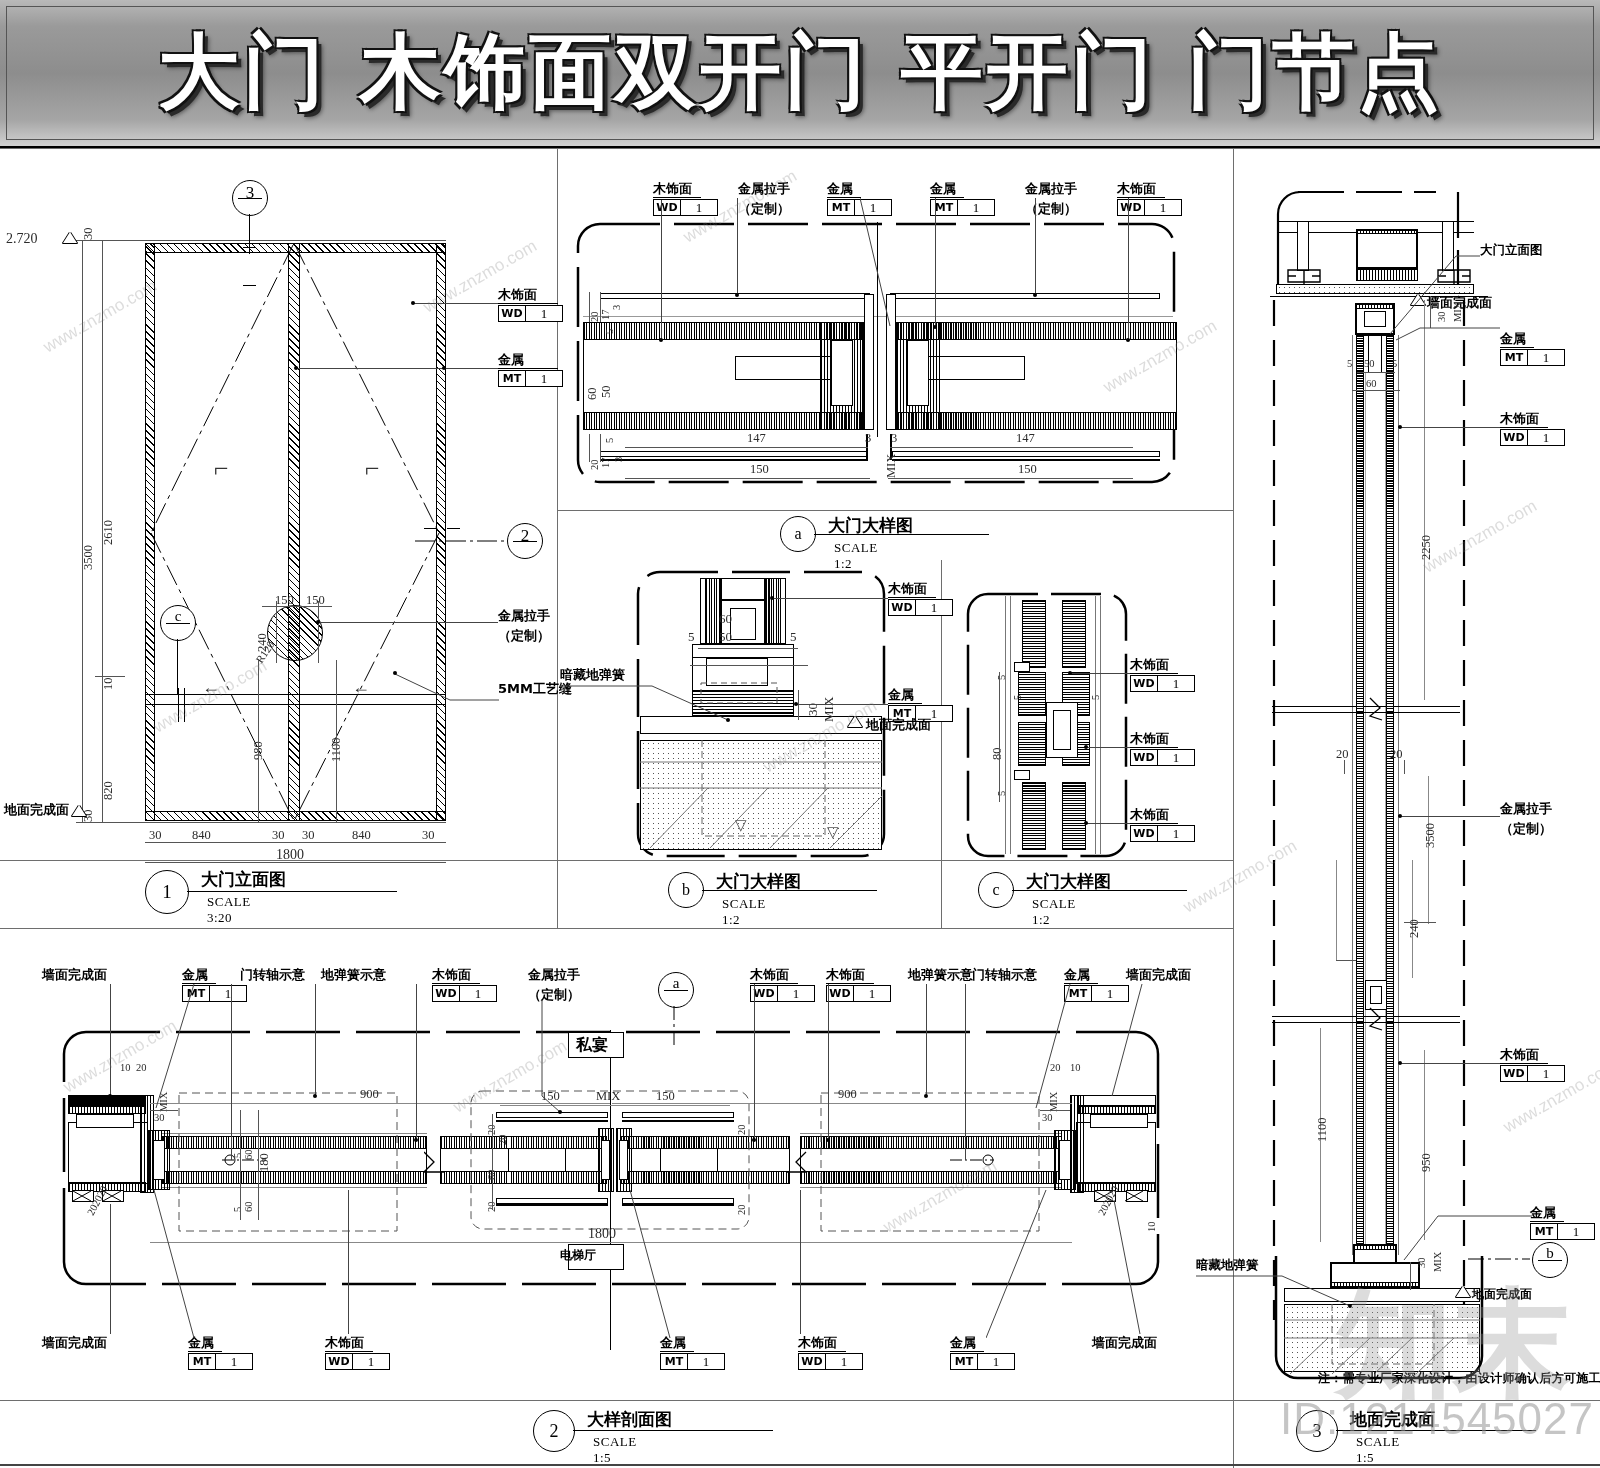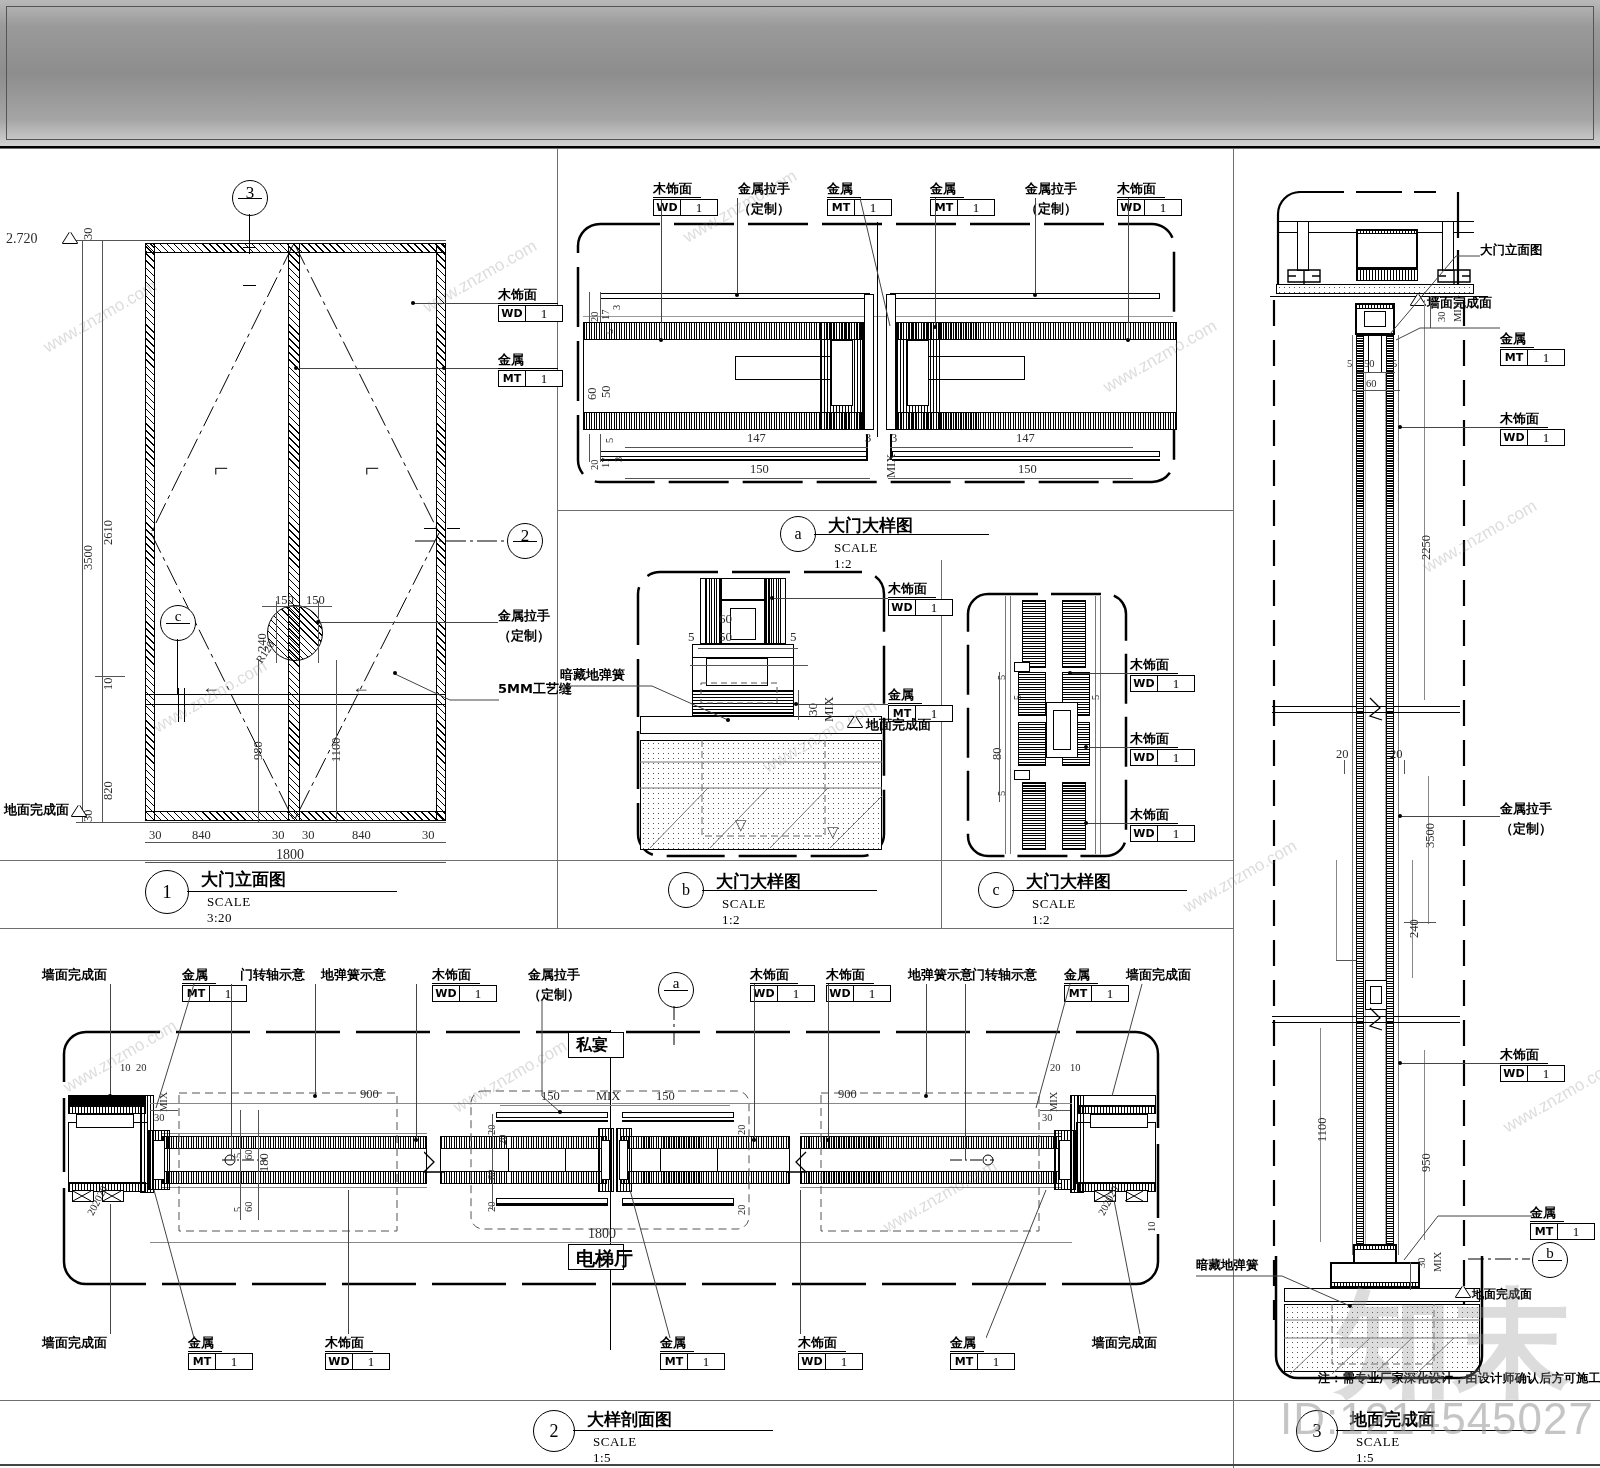--- a/index.html
+++ b/index.html
@@ -87,20 +87,21 @@
          font-family:"DejaVu Sans",sans-serif;white-space:nowrap;pointer-events:none;}
   #idwm{position:absolute;right:6px;bottom:24px;font-size:44px;letter-spacing:1px;
         color:rgba(150,150,150,.55);font-family:"Liberation Sans",sans-serif;
         pointer-events:none;}
 </style>
 </head>
 <body>
 
 <div id="banner">
   <div class="inner"></div>
+  <div id="banner-title">大门  木饰面双开门 平开门 门节点</div>
 </div>
 
 <div class="rule hr" style="left:0;top:148px;width:1600px;"></div>
 <div class="rule vr" style="left:557px;top:148px;height:780px;"></div>
 <div class="rule vr" style="left:1233px;top:148px;height:1320px;"></div>
 <div class="rule hr" style="left:557px;top:510px;width:676px;"></div>
 <div class="rule vr" style="left:941px;top:560px;height:368px;"></div>
 <div class="rule hr" style="left:0;top:860px;width:1233px;"></div>
 <div class="rule hr" style="left:0;top:928px;width:1233px;"></div>
 <div class="rule hr" style="left:0;top:1400px;width:1233px;"></div>
@@ -688,21 +689,21 @@
   <div class="t num vtxt sm" style="left:736px;top:1135px;">20</div>
   <div class="t num vtxt sm" style="left:736px;top:1215px;">20</div>
 
   <div class="t num sm" style="left:85px;top:1212px;transform:rotate(-62deg);transform-origin:0 0;">202020</div>
   <div class="t num sm" style="left:1096px;top:1212px;transform:rotate(-62deg);transform-origin:0 0;">202020</div>
   <div class="t num vtxt sm" style="left:1146px;top:1232px;">10</div>
 
   <div class="box" style="left:568px;top:1032px;width:56px;height:26px;background:#fff;"></div>
   <div class="t cn" style="left:576px;top:1037px;font-size:16px;">私宴</div>
   <div class="box" style="left:568px;top:1244px;width:56px;height:26px;background:#fff;"></div>
-  <div class="t cn" style="left:576px;top:1249px;font-size:19px;">电梯厅</div>
+  <div class="t cn" style="left:560px;top:1249px;font-size:12px;">电梯厅</div>
 
   <div class="circ" style="left:658px;top:972px;width:34px;height:34px;">
     <div class="cnum" style="font-size:15px;">a</div>
     <div class="cbar"></div>
   </div>
   <svg style="position:absolute;left:669px;top:1006px;width:10px;height:40px;">
     <line x1="5" y1="0" x2="5" y2="40" stroke="#000" stroke-width="1" stroke-dasharray="14 4 3 4"></line>
   </svg>
 
   <div class="tag" style="left:42px;top:966px;">

